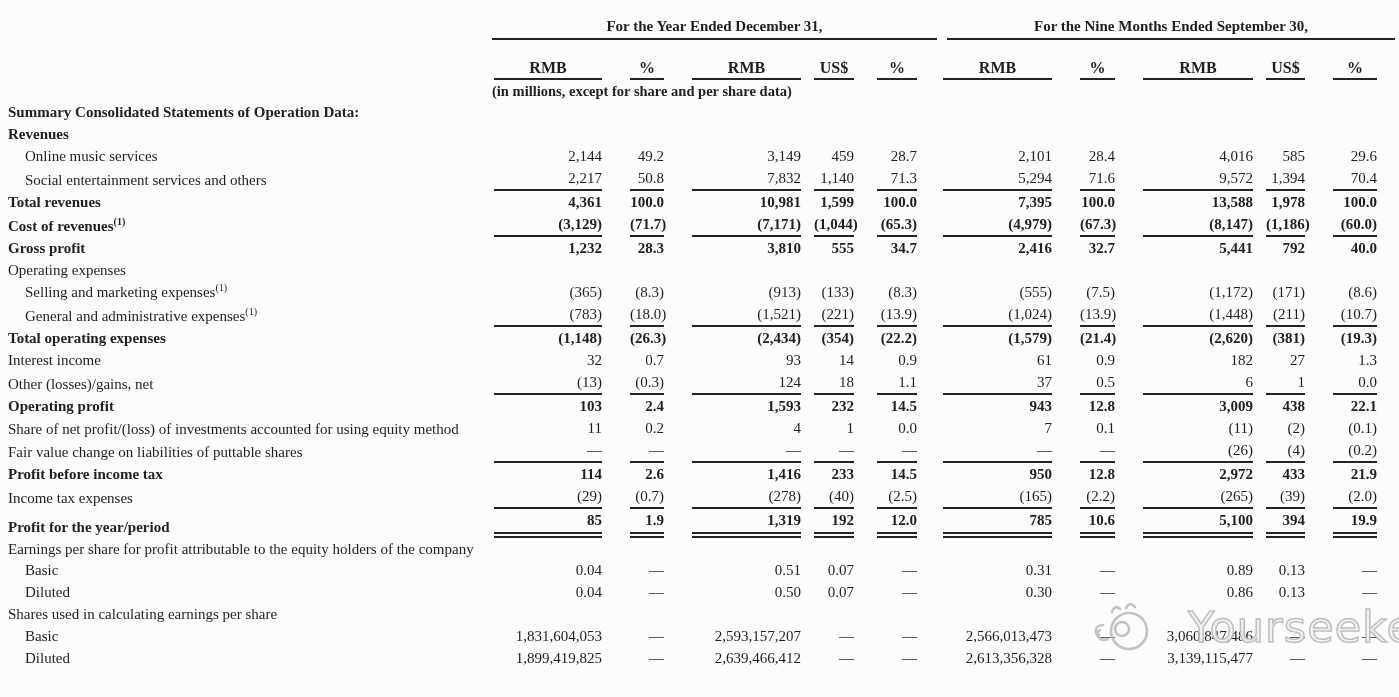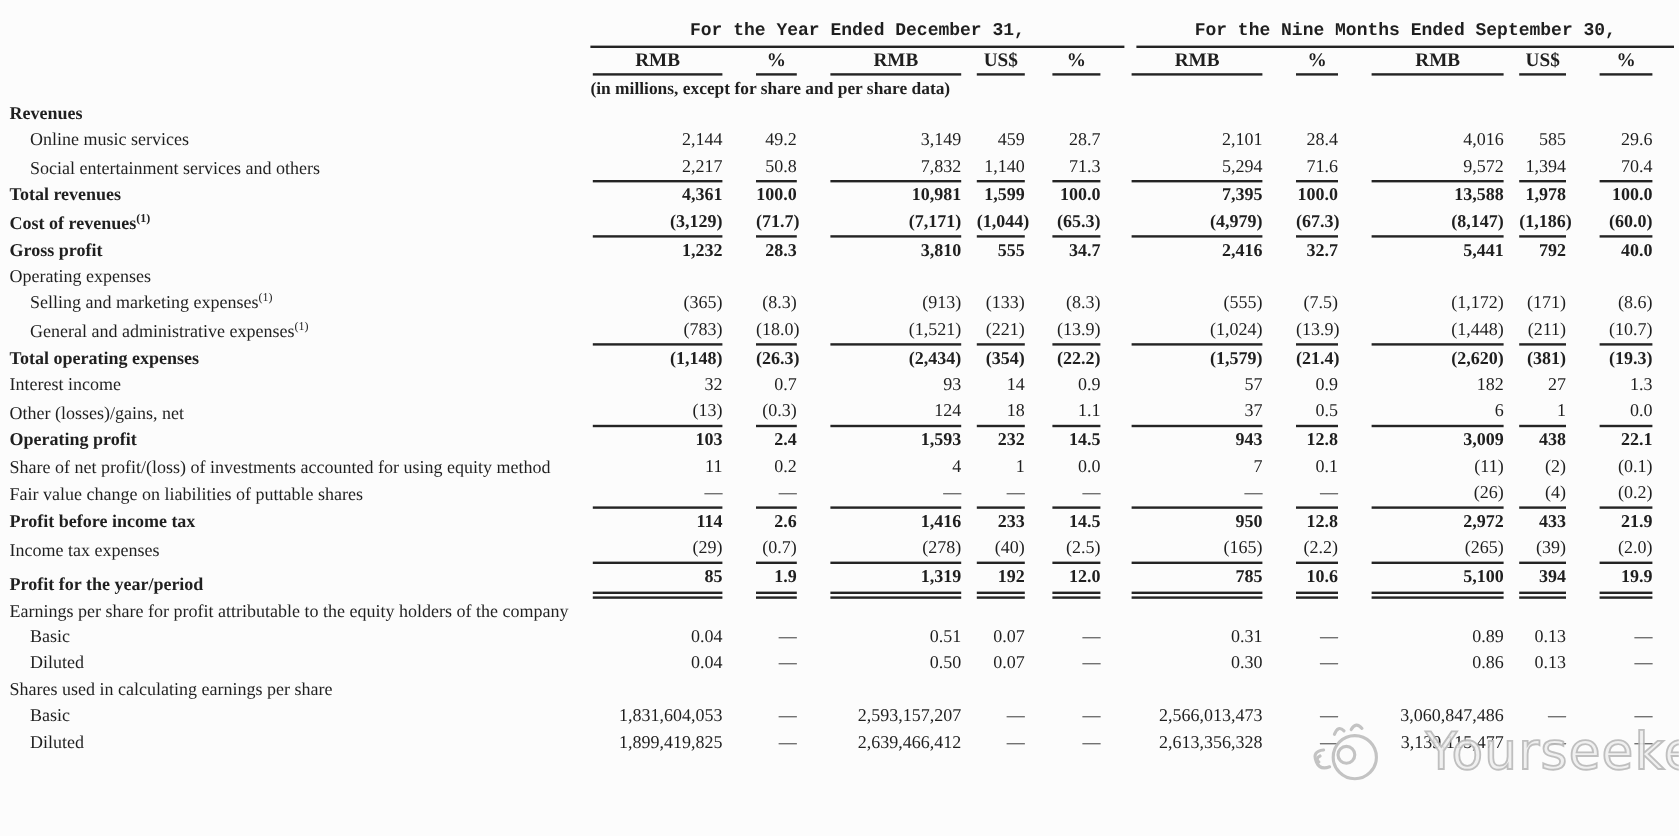--- a/index.html
+++ b/index.html
@@ -31,23 +31,23 @@
   .grule,.yrule{
     text-align:center;
     border-bottom:2px solid #242424;
     font-size:15px;
     line-height:20px;
     padding-bottom:2px;
     white-space:nowrap;
   }
   .g1{margin-right:-20px;}
   .g2{margin-left:30px;margin-right:-18px;}
-  .row-group th{height:38px;font-family:Liberation Mono, monospace;}
+  .row-group th{height:38px;}
   .row-years th{height:24px;}
-  .row-units th{height:23px;}
+  .row-units th{height:40px;}
   .y1{margin-right:8px;}
   .y2{margin-left:34px;margin-right:-21px;}
   .y3{margin-left:30px;}
   .y4{margin-left:45px;margin-right:-18px;}
   .unit .iv{
     text-align:center;
     border-bottom:2px solid #242424;
     font-weight:bold;
     padding-bottom:1px;
   }
@@ -161,20 +161,24 @@
             <div class="iv"><span>%</span></div>
           </th>
       </tr>
       <tr>
         <td class="lbl"></td>
         <td colspan="10" class="note">(in millions, except for share and per share data)</td>
       </tr>
     </thead>
     <tbody id="tbody-rows">
         <tr>
+          <td class="lbl b">Summary Consolidated Statements of Operation Data:</td>
+          <td colspan="10"></td>
+        </tr>
+        <tr>
           <td class="lbl b">Revenues</td>
           <td colspan="10"></td>
         </tr>
         <tr>
           <td class="lbl ind1">Online music services</td>
           <td class="num c1">
             <div class="iv">2,144</div>
           </td>
           <td class="num c2">
             <div class="iv">49.2</div>
@@ -450,21 +454,21 @@
           <td class="num c3">
             <div class="iv">93</div>
           </td>
           <td class="num c4">
             <div class="iv">14</div>
           </td>
           <td class="num c5">
             <div class="iv">0.9</div>
           </td>
           <td class="num c6">
-            <div class="iv">57</div>
+            <div class="iv">61</div>
           </td>
           <td class="num c7">
             <div class="iv">0.9</div>
           </td>
           <td class="num c8">
             <div class="iv">182</div>
           </td>
           <td class="num c9">
             <div class="iv">27</div>
           </td>

